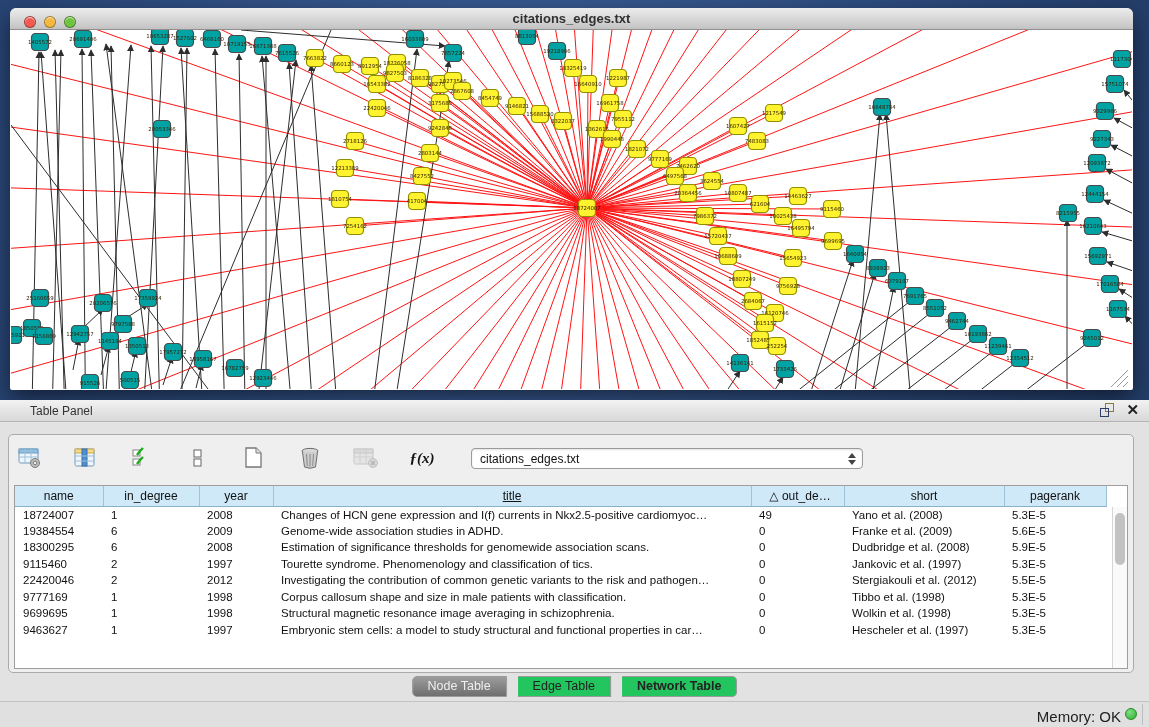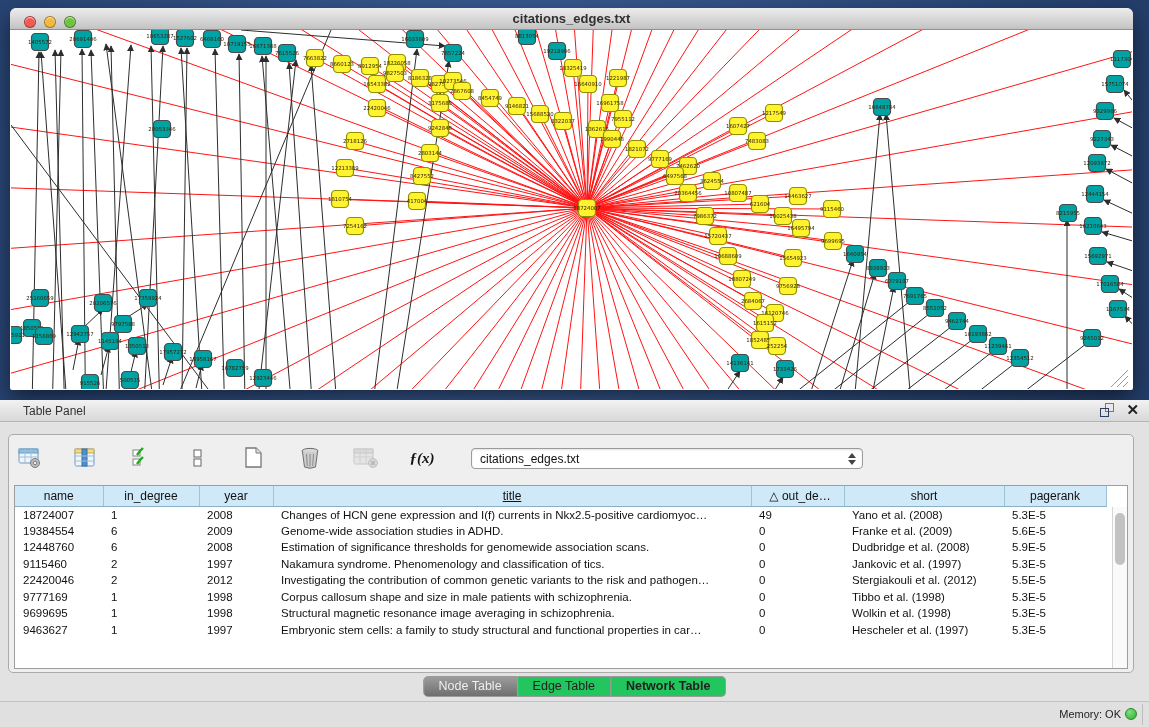--- a/index.html
+++ b/index.html
@@ -20,21 +20,21 @@
     box-shadow:inset 0 1px 1px rgba(255,255,255,.7); }
   .canvas { position:absolute; left:1px; top:22px; width:1121px; height:359px;
     background:#fff; overflow:hidden; border-radius:0 0 2px 2px; }
   .canvas svg { display:block; }
 
   
   .table-panel { position:absolute; left:0; top:400px; width:1149px; height:327px;
     background:#e2e2e2; }
   .tp-header { position:absolute; left:0; top:0; right:0; height:22px;
     background:linear-gradient(#f2f2f2,#d8d8d8); border-bottom:1px solid #b5b5b5; }
-  .tp-title { position:absolute; left:23px; top:4px; font-size:12px; color:#333; }
+  .tp-title { position:absolute; left:30px; top:4px; font-size:12px; color:#333; }
   .tp-icons { position:absolute; right:10px; top:3px; display:flex; gap:12px; align-items:center; }
   .float-ic { width:14px; height:14px; position:relative; }
   .float-ic .sq1 { position:absolute; left:0; bottom:0; width:9px; height:9px; border:1.5px solid #2c3e66; background:transparent; }
   .float-ic .sq2 { position:absolute; right:0; top:0; width:9px; height:9px; border:1.5px solid #8a7a3a; background:#e9e9e9; }
   .close-ic { font-size:15px; font-weight:bold; color:#222; line-height:14px; cursor:default; }
 
   .panel-box { position:absolute; left:8px; top:34px; width:1126px; height:239px;
     background:#efefef; border:1px solid #ababab; border-radius:5px; }
 
   .toolbar { position:absolute; left:8px; top:7px; height:32px; display:flex; align-items:center; gap:30px; }
@@ -54,30 +54,30 @@
   table.grid { border-collapse:collapse; table-layout:fixed; width:952px; }
   table.grid th { height:20px; background:#cfe9f8; border-right:1px solid #9fc4d8;
     border-bottom:1px solid #8ab0c6; font-size:12px; font-weight:normal; color:#111;
     text-align:center; overflow:hidden; white-space:nowrap; }
   table.grid th.sorted { text-align:center; padding-left:5px; }
   table.grid td { height:16.5px; font-size:11.5px; color:#111; padding-left:8px;
     overflow:hidden; white-space:nowrap; text-overflow:clip; }
   .vscroll { position:absolute; right:0; top:21px; bottom:0; width:15px; background:#fafafa; border-left:1px solid #d5d5d5; }
   .vscroll .thumb { position:absolute; left:2px; top:6px; width:10px; height:52px; background:#c2c2c2; border-radius:6px; }
 
-  .tabs { position:absolute; left:50%; transform:translateX(-50%); top:276px; height:21px; display:flex; }
+  .tabs { position:absolute; left:50%; transform:translateX(-50%); top:276px; height:21px; display:flex;gap:11px; }
   .tab { font-size:12.5px; padding:2px 15px 0 15px; background:#22c55e; border:1px solid #9a9a9a;
     border-left:none; color:#222; height:21px; }
   .tab:first-child { border-left:1px solid #9a9a9a; border-radius:5px 0 0 5px; }
   .tab:last-child { border-radius:0 5px 5px 0;font-weight:bold; }
   .tab.selected { background:linear-gradient(#9c9c9c,#6f6f6f); color:#efefef; }
 
   .statusbar { position:absolute; left:0; right:0; bottom:0; height:26px; background:#e0e0e0;
     border-top:1px solid #c2c2c2; }
-  .mem { position:absolute; right:28px; top:6px; font-size:11px; color:#222; }
+  .mem { position:absolute; right:28px; top:6px; font-size:15px; color:#222; }
   .mem-dot { position:absolute; right:12px; top:6px; width:12px; height:12px; border-radius:50%;
     background:radial-gradient(circle at 35% 30%, #7fe07f, #2fae2f); border:1px solid #2a8a2a; }
   .status-div { position:absolute; right:6px; top:2px; bottom:2px; width:1px; background:#bdbdbd; }
 </style>
 </head>
 <body>
 
 <div class="net-window">
   <div class="titlebar">
     <div class="lights">
@@ -618,69 +618,69 @@
             <tr>
               <td>19384554</td>
               <td>6</td>
               <td>2009</td>
               <td>Genome-wide association studies in ADHD.</td>
               <td>0</td>
               <td>Franke et al. (2009)</td>
               <td>5.6E-5</td>
             </tr>
             <tr>
-              <td>12448760</td>
+              <td>18300295</td>
               <td>6</td>
               <td>2008</td>
               <td>Estimation of significance thresholds for genomewide association scans.</td>
               <td>0</td>
               <td>Dudbridge et al. (2008)</td>
               <td>5.9E-5</td>
             </tr>
             <tr>
               <td>9115460</td>
               <td>2</td>
               <td>1997</td>
-              <td>Nakamura syndrome. Phenomenology and classification of tics.</td>
+              <td>Tourette syndrome. Phenomenology and classification of tics.</td>
               <td>0</td>
               <td>Jankovic et al. (1997)</td>
               <td>5.3E-5</td>
             </tr>
             <tr>
               <td>22420046</td>
               <td>2</td>
               <td>2012</td>
               <td>Investigating the contribution of common genetic variants to the risk and pathogen…</td>
               <td>0</td>
               <td>Stergiakouli et al. (2012)</td>
               <td>5.5E-5</td>
             </tr>
             <tr>
               <td>9777169</td>
               <td>1</td>
               <td>1998</td>
-              <td>Corpus callosum shape and size in male patients with schizophrenia.</td>
+              <td>Corpus callosum shape and size in male patients with classification.</td>
               <td>0</td>
               <td>Tibbo et al. (1998)</td>
               <td>5.3E-5</td>
             </tr>
             <tr>
               <td>9699695</td>
               <td>1</td>
               <td>1998</td>
               <td>Structural magnetic resonance image averaging in schizophrenia.</td>
               <td>0</td>
               <td>Wolkin et al. (1998)</td>
               <td>5.3E-5</td>
             </tr>
             <tr>
               <td>9463627</td>
               <td>1</td>
               <td>1997</td>
-              <td>Embryonic stem cells: a family to study structural and functional properties in car…</td>
+              <td>Embryonic stem cells: a model to study structural and functional properties in car…</td>
               <td>0</td>
               <td>Hescheler et al. (1997)</td>
               <td>5.3E-5</td>
             </tr>
           </tbody>
       </table>
       <div class="vscroll">
           <div class="thumb"></div>
         </div>
     </div>

